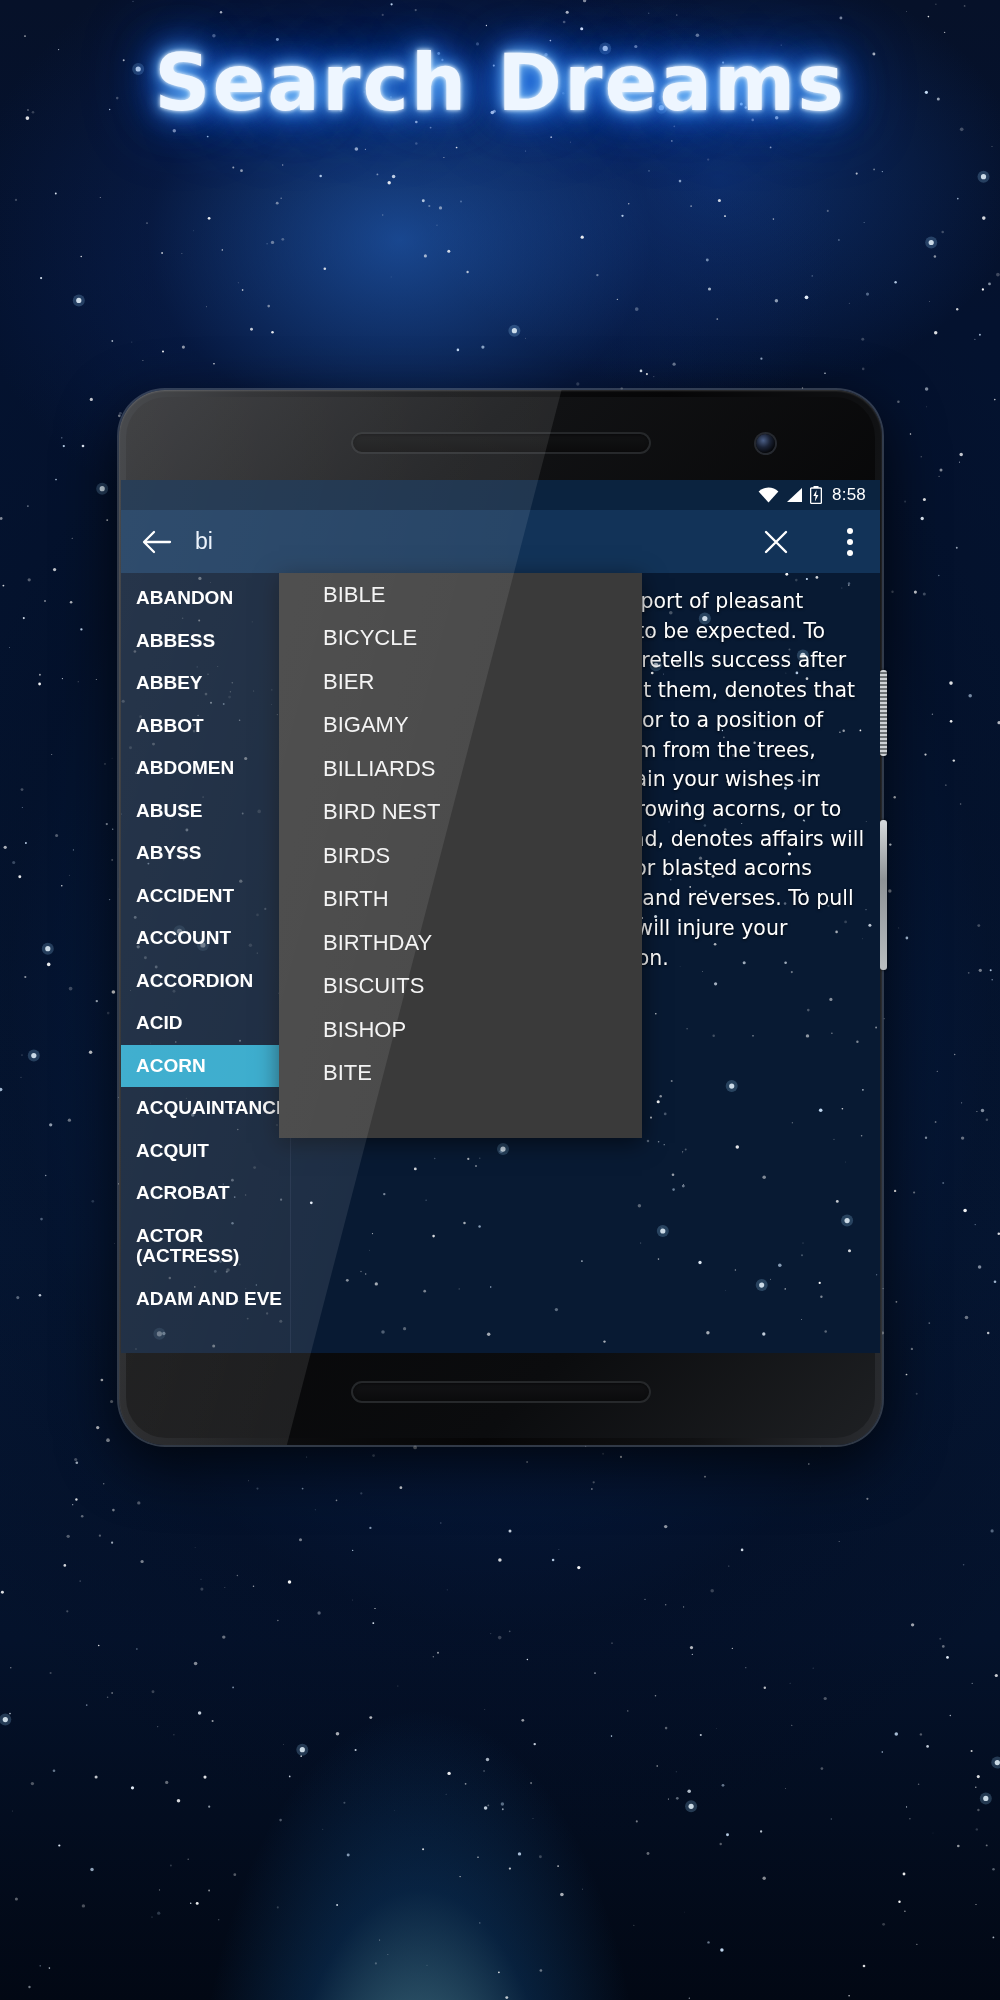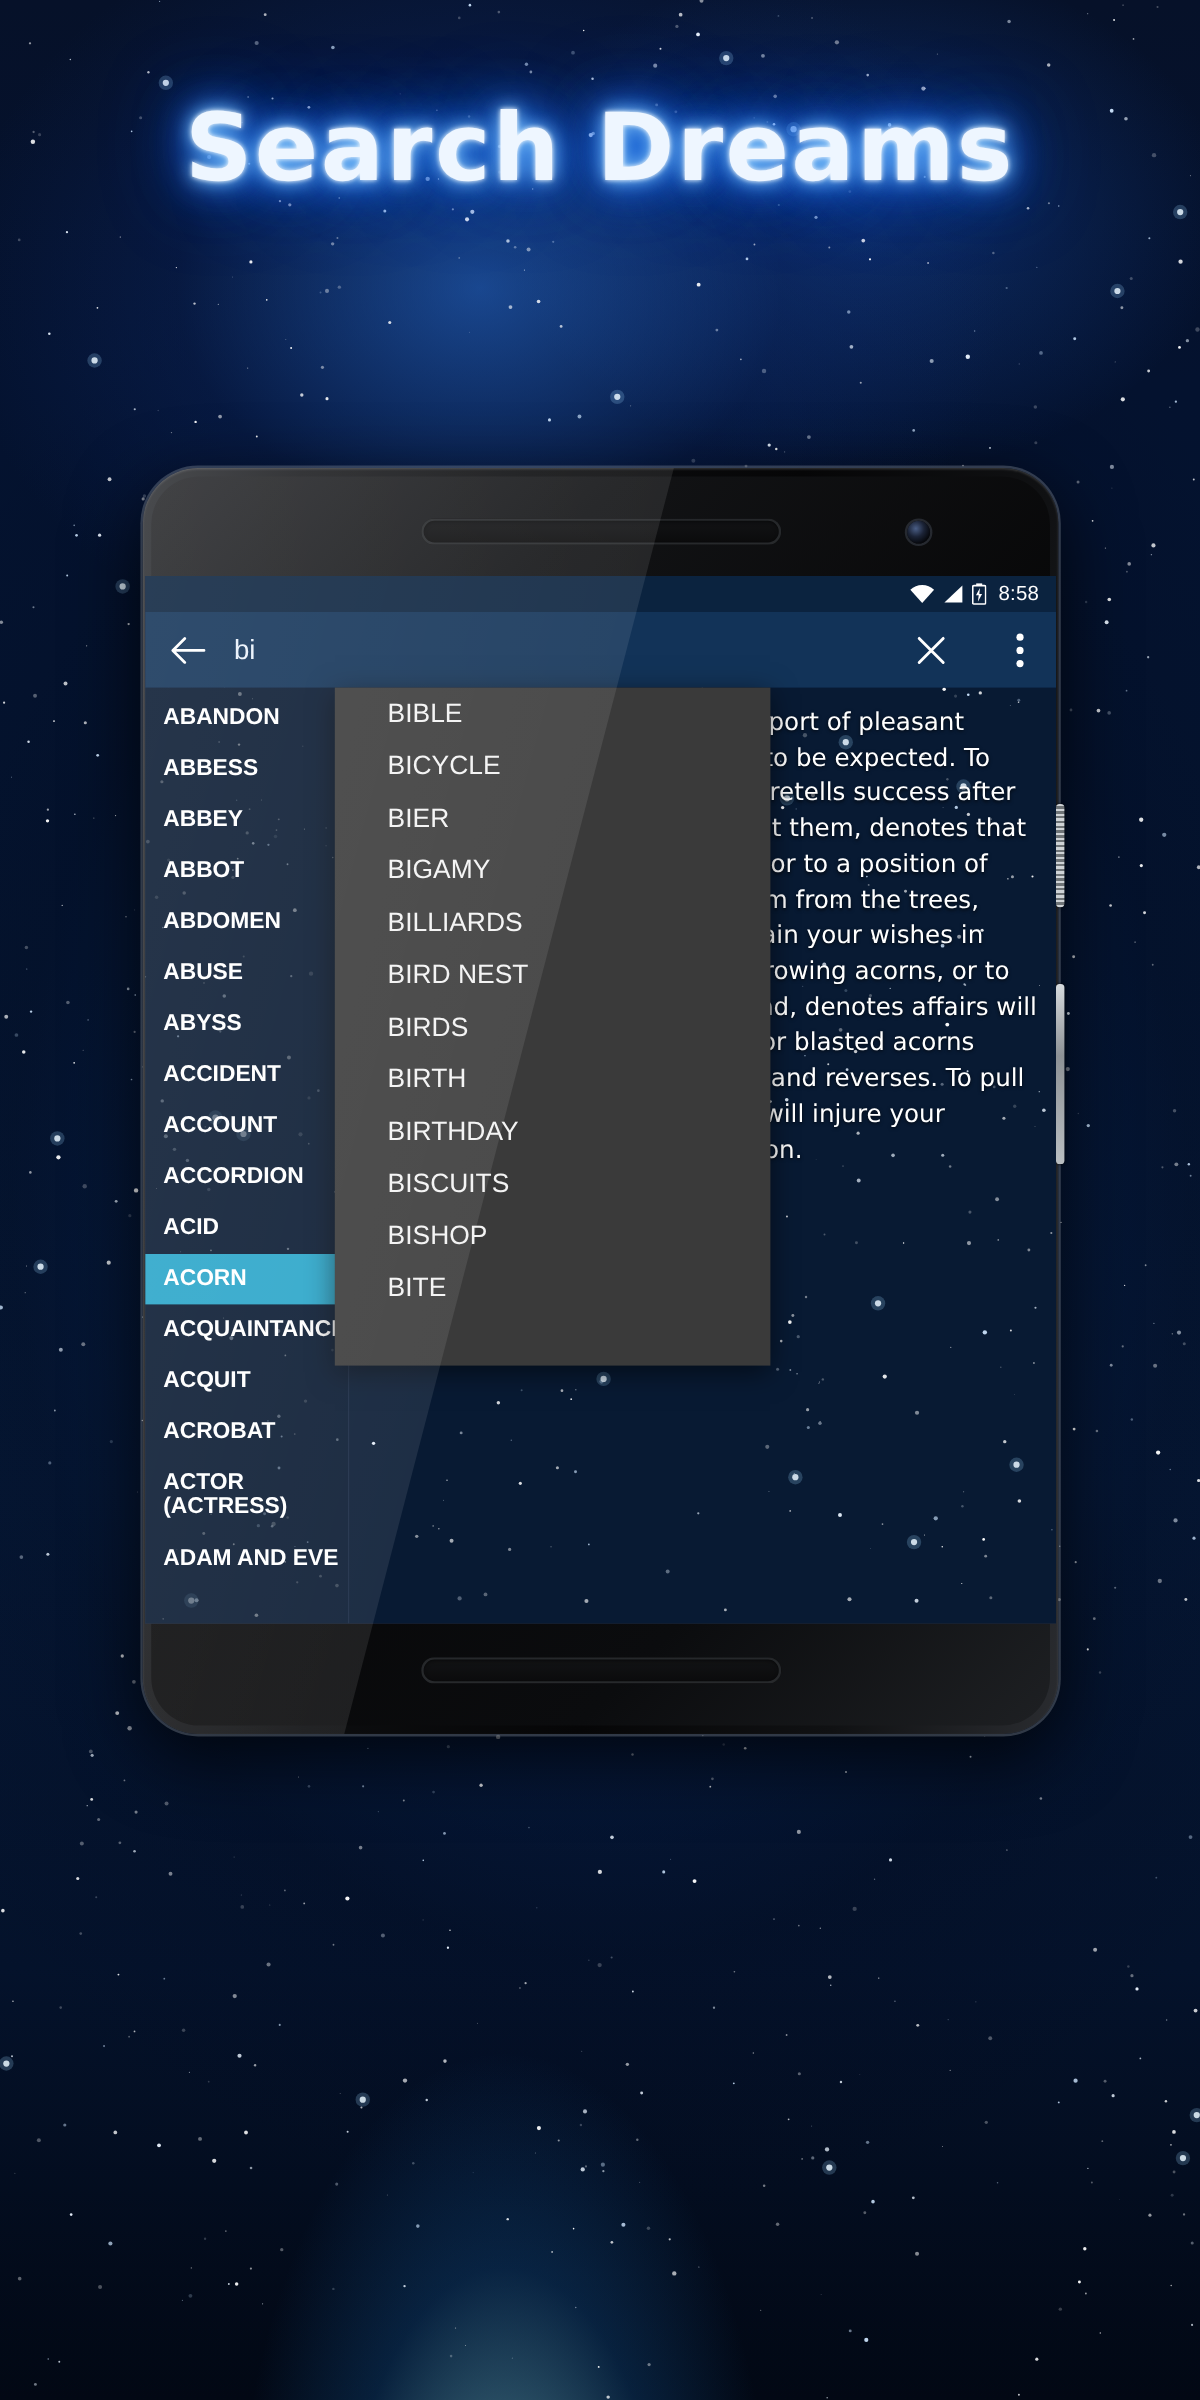--- a/index.html
+++ b/index.html
@@ -20,21 +20,21 @@
       radial-gradient(ellipse 560px 430px at 40% 12%, rgba(40,110,215,0.58) 0%, rgba(14,45,115,0.28) 45%, rgba(0,0,0,0) 78%),
       radial-gradient(ellipse 420px 300px at 72% 9%, rgba(25,85,190,0.42) 0%, rgba(0,0,0,0) 72%),
       radial-gradient(ellipse 700px 900px at 50% 50%, rgba(10,45,110,0.55) 0%, rgba(3,10,30,0.2) 70%, rgba(0,0,0,0) 100%),
       linear-gradient(180deg,#061129 0%, #04122f 16%, #04142f 40%, #051734 62%, #04122b 82%, #020814 100%);
   }
   #stars, #stars2, #stars3 { position:absolute; inset:0; }
 
   
   #title-wrap {
     position:absolute; left:0; top:38px; width:1000px;
-    text-align:center; z-index:6;margin-top:41px;
+    text-align:center; z-index:6;
   }
   #title {
     display:inline-block;
     font-family:"DejaVu Sans", sans-serif;
     font-weight:bold;
     font-size:78px;
     letter-spacing:2px;
     color:#eef6ff;
     text-shadow:
       0 0 4px #ffffff,

